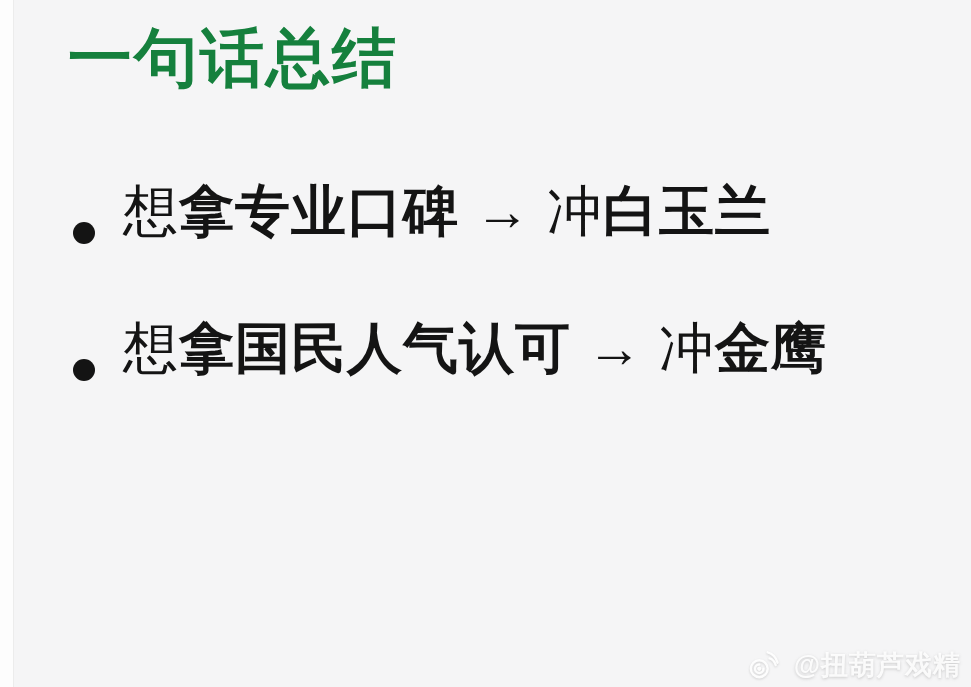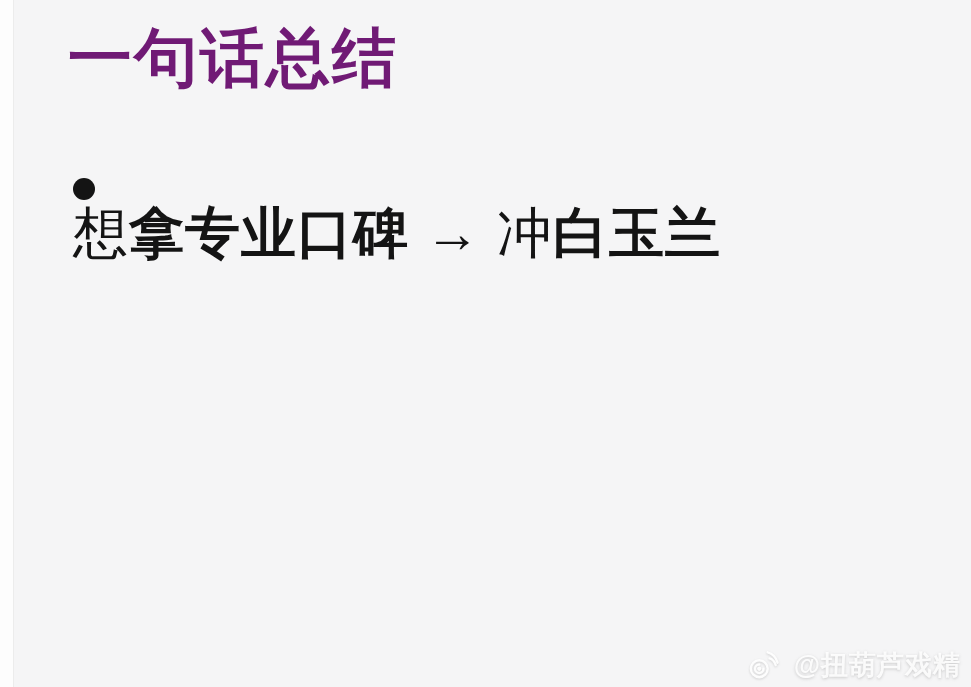--- a/index.html
+++ b/index.html
@@ -28,34 +28,33 @@
     width: 100%;
     padding: 18px 0 0 68px;
     box-sizing: border-box;
   }
   h1.title {
     margin: 0;
     font-size: 64px;
     line-height: 80px;
     font-weight: 700;
     letter-spacing: 2px;
-    color: #701a75;
+    color: #15803d;
   }
   ul.summary {
     list-style: none;
     margin: 0;
     padding: 0;
   }
   ul.summary li {
     display: flex;
-    align-items: flex-start;
+    align-items: flex-end;
     margin: 0 8px 71px 5px;
     line-height: 66px;
     white-space: nowrap;
-    flex-direction: column;
   }
   ul.summary li:first-child {
     margin-top: 80px;
   }
   .dot {
     flex: 0 0 auto;
     width: 22px;
     height: 22px;
     border-radius: 50%;
     background: #141414;
@@ -97,20 +96,24 @@
 <div class="left-strip"></div>
 
 <div class="content">
   <h1 class="title">一句话总结</h1>
 
   <ul class="summary">
     <li>
       <span class="dot"></span>
       <span class="line"><span class="rg">想</span><span class="bd">拿专业口碑</span><span class="arrow">→</span><span class="rg">冲</span><span class="bd">白玉兰</span></span>
     </li>
+    <li>
+      <span class="dot"></span>
+      <span class="line"><span class="rg">想</span><span class="bd">拿国民人气认可</span><span class="arrow">→</span><span class="rg">冲</span><span class="bd">金鹰</span></span>
+    </li>
   </ul>
 </div>
 
 <div class="watermark">
   <span>
     <svg width="34" height="30" viewBox="0 0 36 32">
       <g fill="none" stroke="rgba(255,255,255,0.92)" stroke-width="2.6" stroke-linecap="round">
         <circle cx="14" cy="20" r="9"></circle>
         <path d="M14 15.5 a4.5 4.5 0 1 0 4.5 4.5"></path>
         <path d="M25 9 q5 1.5 6.5 7"></path>

